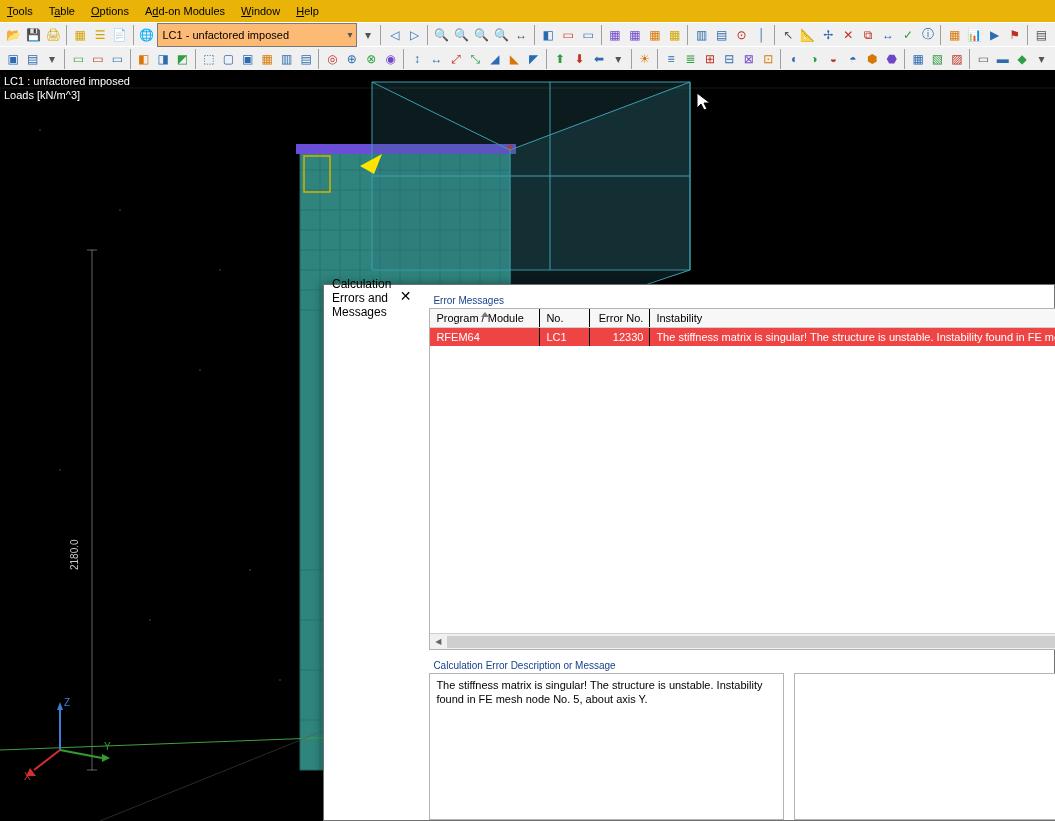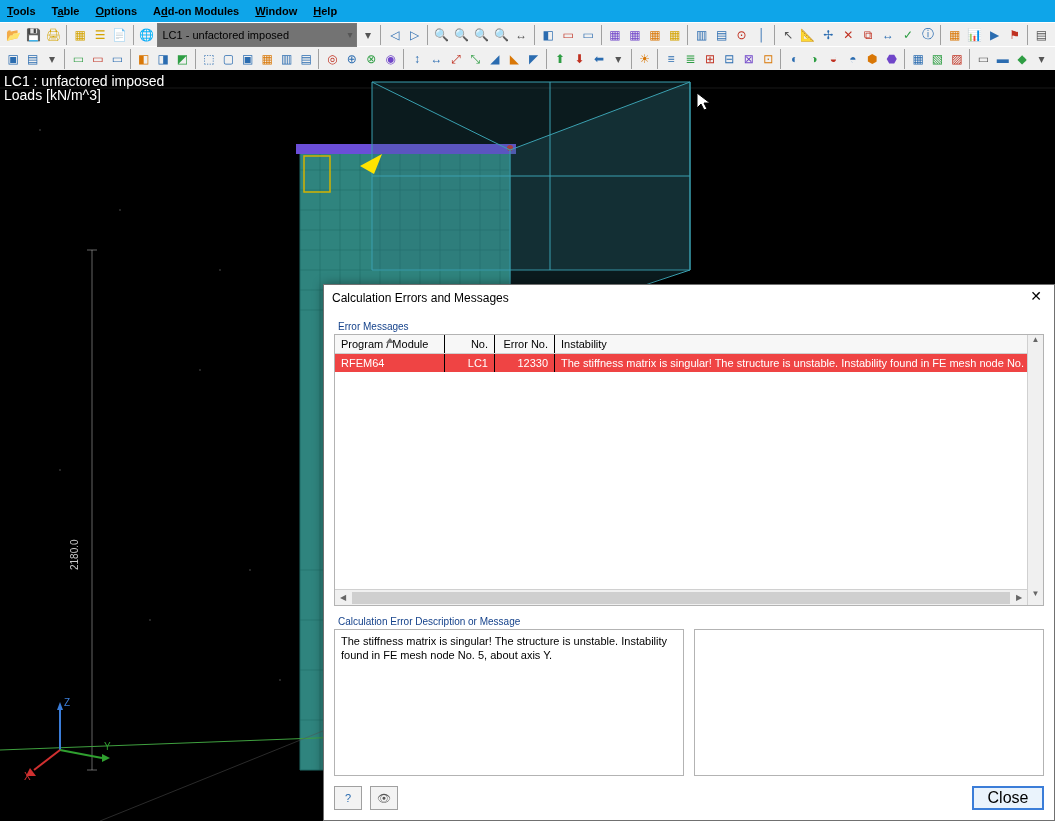--- a/index.html
+++ b/index.html
@@ -7,26 +7,25 @@
   font-family: "Segoe UI", Tahoma, sans-serif;
   font-size: 11px;
   width: 1055px;
   height: 821px;
   background: #f0f0f0;
   position: relative;
   overflow: hidden;
 }
 .menubar {
   display: flex;
-  background: #0ea5e9;
+  background: #eab308;
   height: 22px;
   align-items: center;
   padding: 0 5px;
   gap: 12px;
-  font-weight: bold;
 }
 .menubar span { padding: 2px 2px; cursor: default; }
 .menubar span u { text-decoration: underline; }
 .toolbar {
   display: flex;
   background: #f0f0f0;
   height: 24px;
   align-items: center;
   padding: 0 4px;
   gap: 1px;
@@ -34,47 +33,47 @@
 }
 .tbtn {
   width: 20px; height: 20px;
   display: flex; align-items: center; justify-content: center;
   font-size: 12px;
   border: 1px solid transparent;
   cursor: default;
 }
 .tsep { width: 2px; height: 20px; border-left: 1px solid #a0a0a0; margin: 0 2px; }
 .combo {
-  height: 24px; background: #737373; border: 1px solid #7a7a7a;
+  height: 24px; background: #fdba74; border: 1px solid #7a7a7a;
   display: flex; align-items: center; padding: 0 18px 0 4px;
   position: relative; min-width: 200px;
 }
 .combo::after {
   content: "▾"; position: absolute; right: 4px; color: #555;
   font-size: 10px;
 }
 .viewport {
   position: relative;
   width: 100%;
   height: calc(100% - 70px);
   background: #000;
 }
 .viewport-overlay {
   position: absolute; top: 4px; left: 4px; color: #fff;
-  font-size: 14px; line-height: 14px;
+  font-size: 11px; line-height: 14px;
 }
 .viewport svg { position: absolute; top:0; left:0; }
 .dialog {
   position: absolute;
   left: 323px; top: 284px;
   width: 732px; height: 537px;
   background: #fff;
   border: 1px solid #707070;
   box-shadow: 0 0 10px rgba(0,0,0,0.4);
-  display: flex; flex-direction: column;
+  display: flex; flex-direction: row;
 }
 .dialog-title {
   height: 26px; padding: 4px 8px; font-size: 12px;
   display: flex; justify-content: space-between; align-items: center;
 }
 .dialog-close {
   width: 20px; height: 20px; font-size: 14px; text-align: center;
   cursor: default;
 }
 .dialog-body {
@@ -98,21 +97,21 @@
 .sort::after {
   content: ""; position: absolute; top: 3px; left: 50%; margin-left: -4px;
   border-left: 4px solid transparent; border-right: 4px solid transparent;
   border-bottom: 5px solid #777;
 }
 .tbody { flex: 1; overflow: hidden; }
 .trow { display: flex; }
 .trow.sel { background: #ef4444; color: #fff; }
 .trow.sel .td { border-right-color: #000; }
 .col-prog { width: 110px; border-right-color:#000; }
-.col-no { width: 50px; text-align: right; border-right-color:#000; }
+.col-no { width: 50px; text-align: left; border-right-color:#000; }
 .col-err { width: 60px; text-align: right; border-right-color:#000; }
 .col-desc { flex: 1; }
 .vscroll {
   position: absolute; right: 0; top: 0; bottom: 0; width: 16px;
   background: #f0f0f0; border-left: 1px solid #d0d0d0;
   display: flex; flex-direction: column; justify-content: space-between;
 }
 .vscroll .arr { height: 16px; text-align: center; font-size: 8px; color: #666; }
 .hscroll {
   height: 16px; background: #f0f0f0; border-top: 1px solid #d0d0d0;

